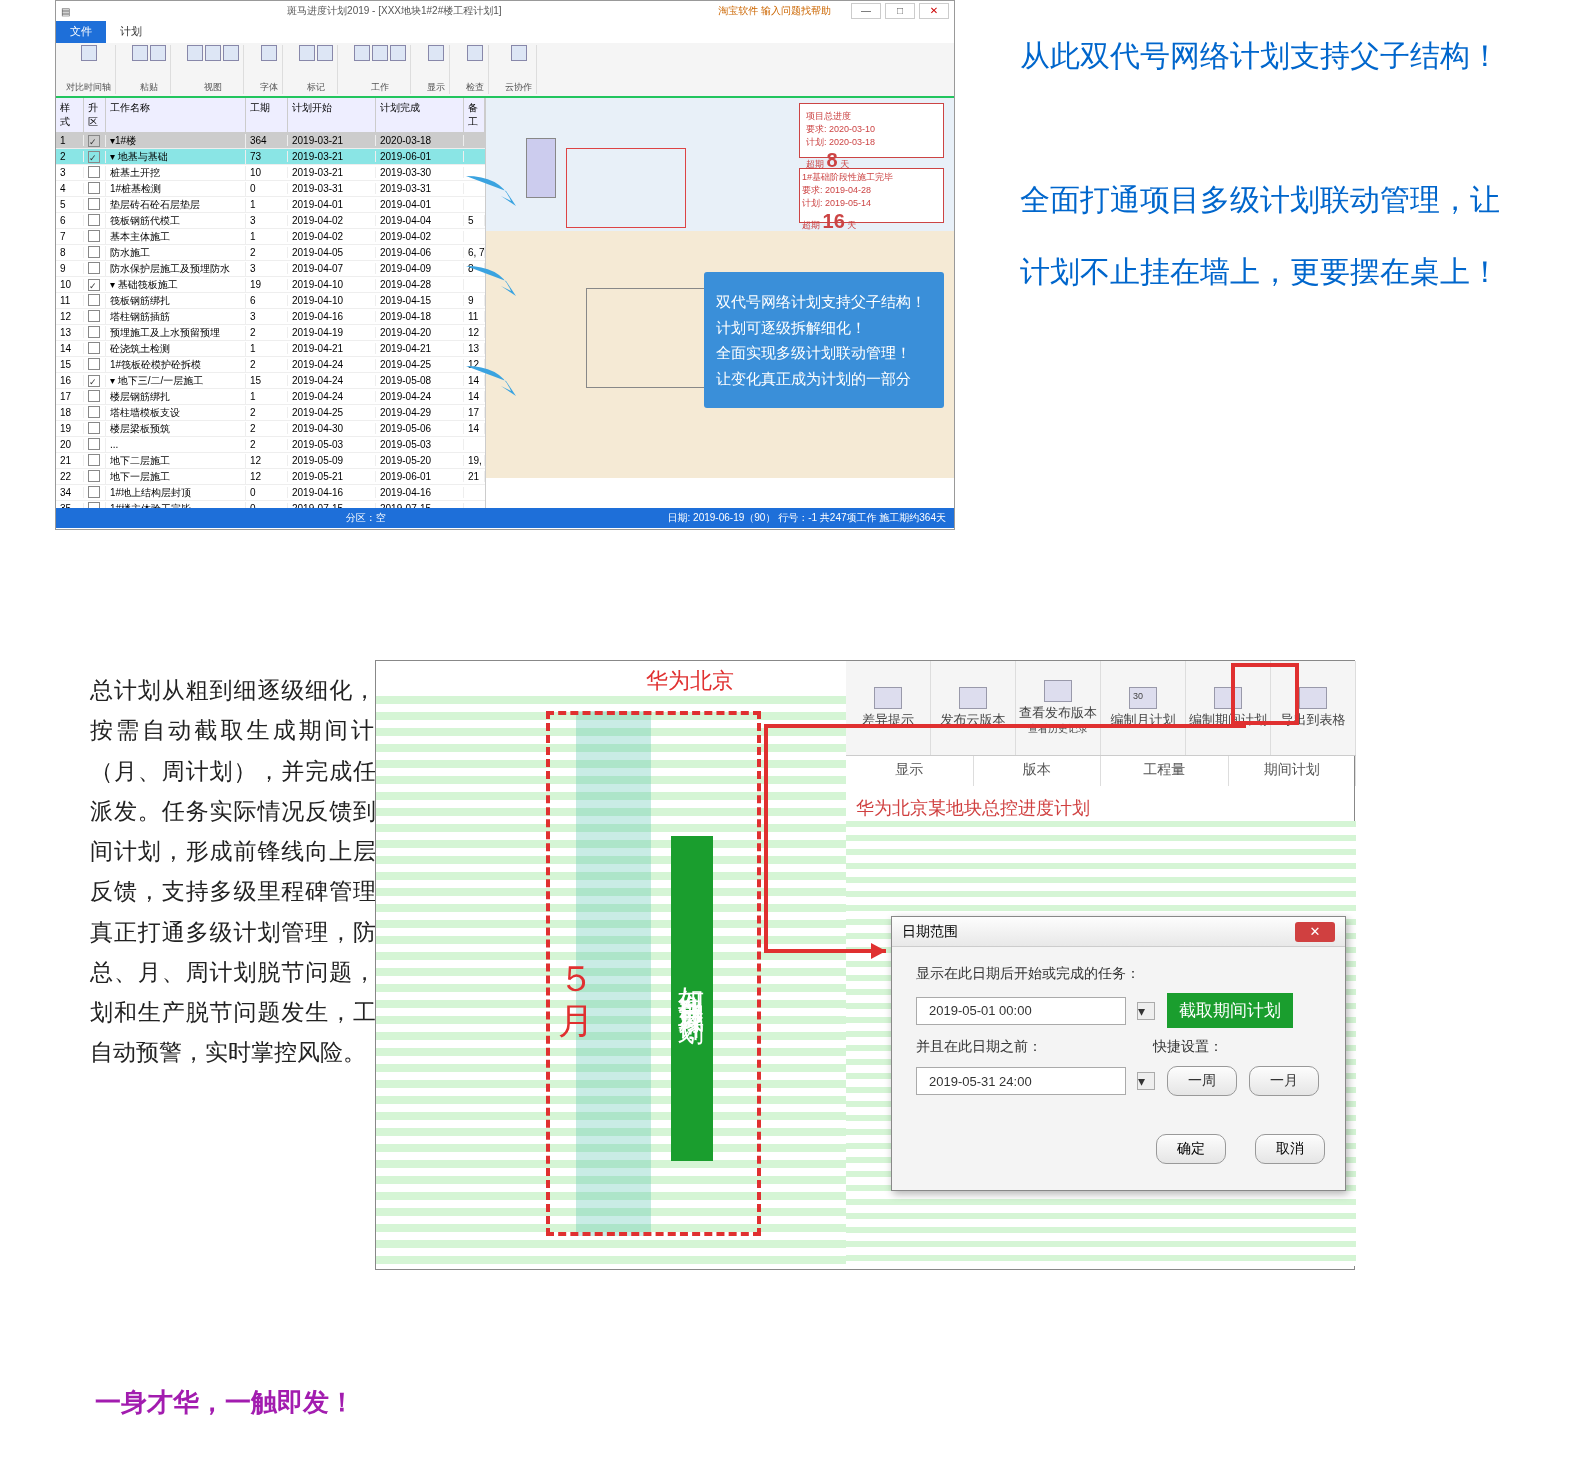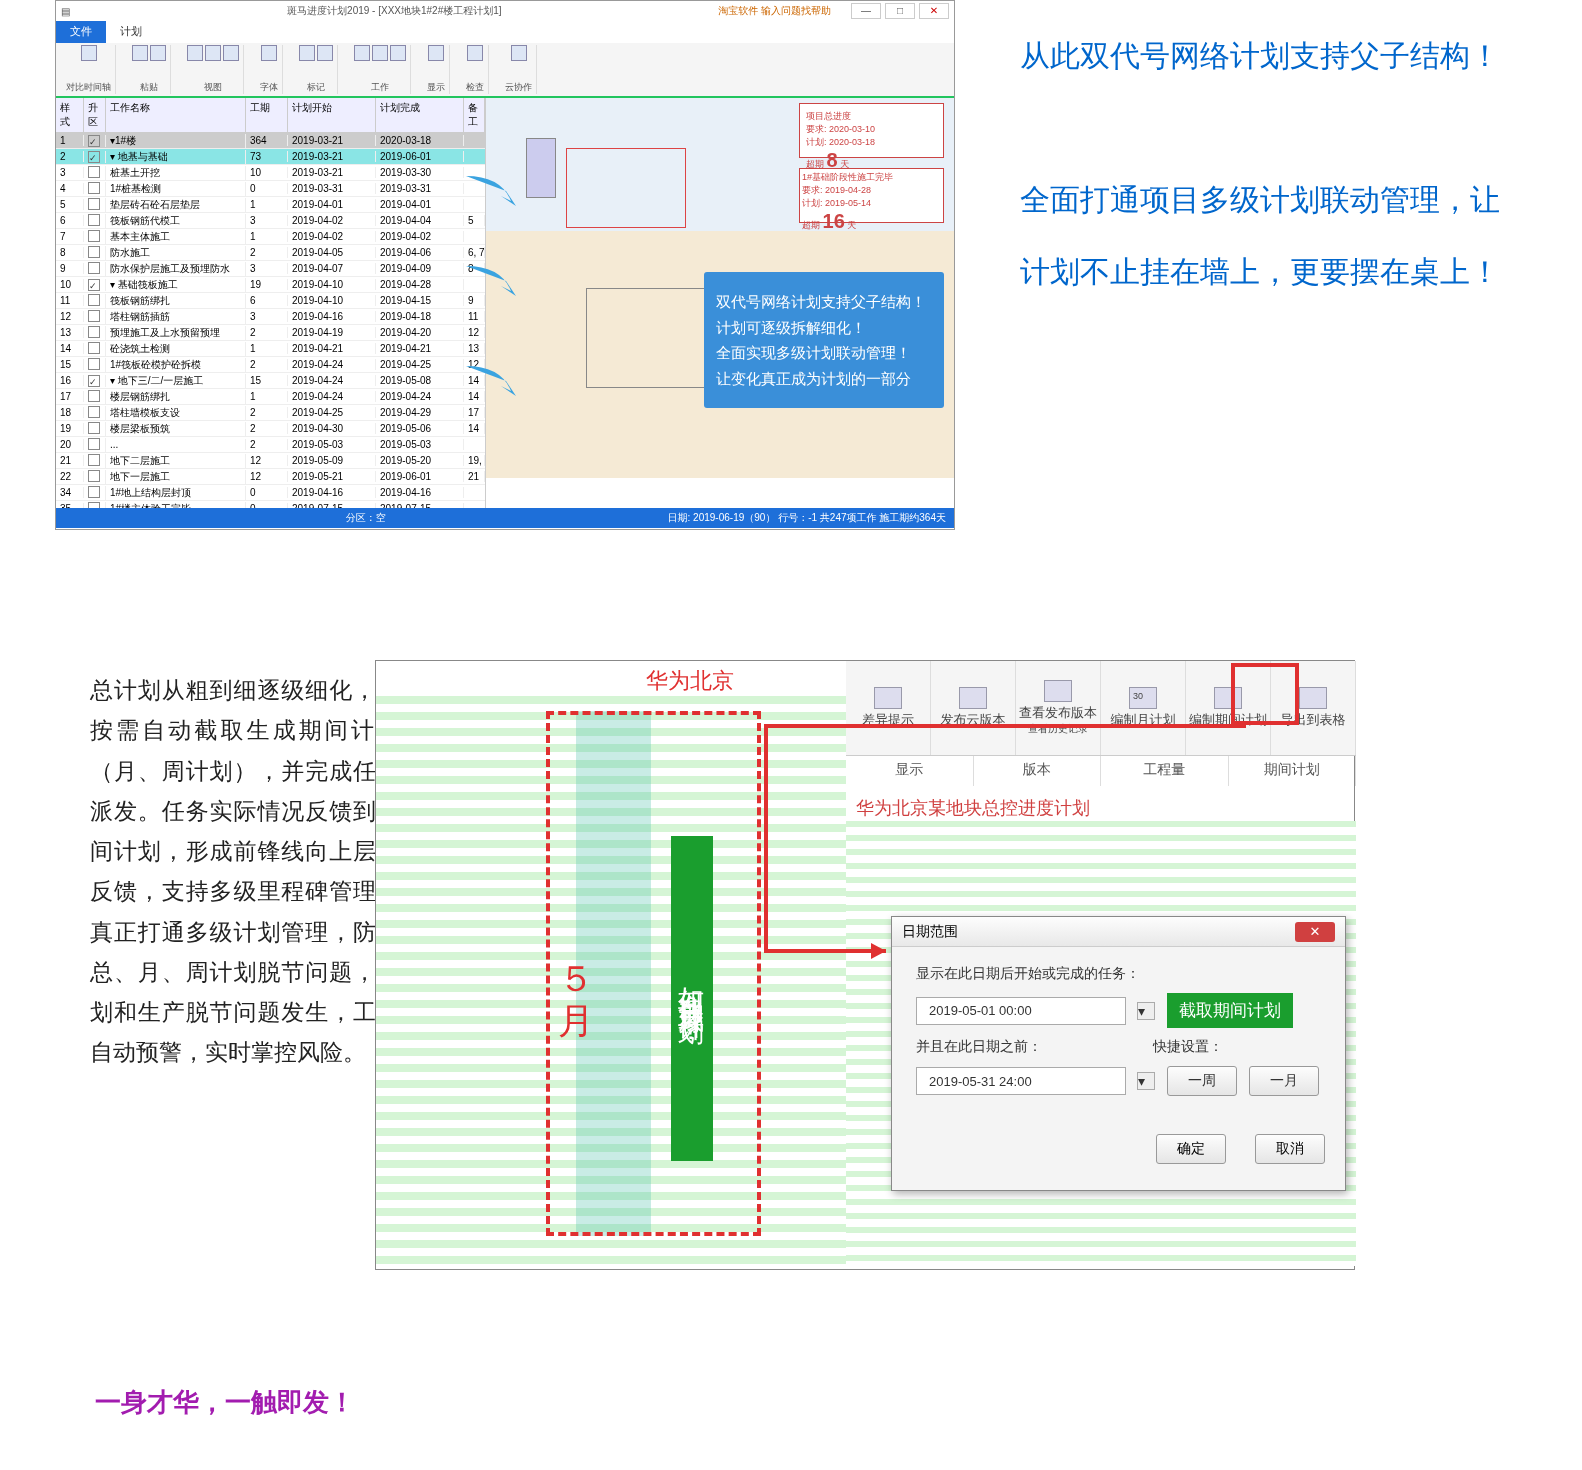--- a/index.html
+++ b/index.html
@@ -65,21 +65,21 @@
 .bs-plan-title{position:absolute;left:480px;top:135px;font-size:18px;color:#d04040}
 .bs-lower-chart{position:absolute;left:470px;top:160px;width:510px;height:445px;background:repeating-linear-gradient(#d5f5d5 0,#d5f5d5 6px,#fff 6px,#fff 14px)}
 .dialog{position:absolute;left:515px;top:255px;width:455px;height:275px;background:#f4f4f4;border:1px solid #888;box-shadow:2px 3px 8px rgba(0,0,0,0.3)}
 .dlg-title{height:30px;background:linear-gradient(#fdfdfd,#e8e8e8);display:flex;align-items:center;padding:0 10px;font-size:14px;border-bottom:1px solid #ccc}
 .dlg-title .x{margin-left:auto;width:40px;height:20px;background:#d04040;color:#fff;text-align:center;border-radius:3px;font-size:13px;line-height:20px}
 .dlg-body{padding:18px 24px;font-size:14px;color:#333}
 .dlg-row{display:flex;align-items:center;margin:10px 0;gap:12px}
 .dlg-input{width:210px;height:28px;border:1px solid #aaa;background:#fff;padding:0 12px;font-size:13px;display:flex;align-items:center}
 .dlg-dd{width:18px;height:18px;border:1px solid #aaa;background:#eee;margin-left:-1px}
 .dlg-green{background:#1a9e2e;color:#fff;padding:6px 12px;font-size:17px}
-.dlg-btn{width:70px;height:30px;background:linear-gradient(#fdfdfd,#e5e5e5);border:1px solid #999;border-radius:3px;font-size:14px;display:flex;align-items:center;justify-content:center}
+.dlg-btn{width:70px;height:30px;background:linear-gradient(#fdfdfd,#e5e5e5);border:1px solid #999;border-radius:10px;font-size:14px;display:flex;align-items:center;justify-content:center}
 .dlg-foot{display:flex;gap:29px;justify-content:flex-end;padding:10px 20px}
 .red-arrow{position:absolute;left:380px;top:60px;width:500px;height:250px;pointer-events:none}
 
 
 .slogan{position:absolute;top:1385px;left:95px;font-size:26px;color:#a21caf;font-weight:700}
 </style>
 </head>
 <body>
 
 <div class="top-section">

